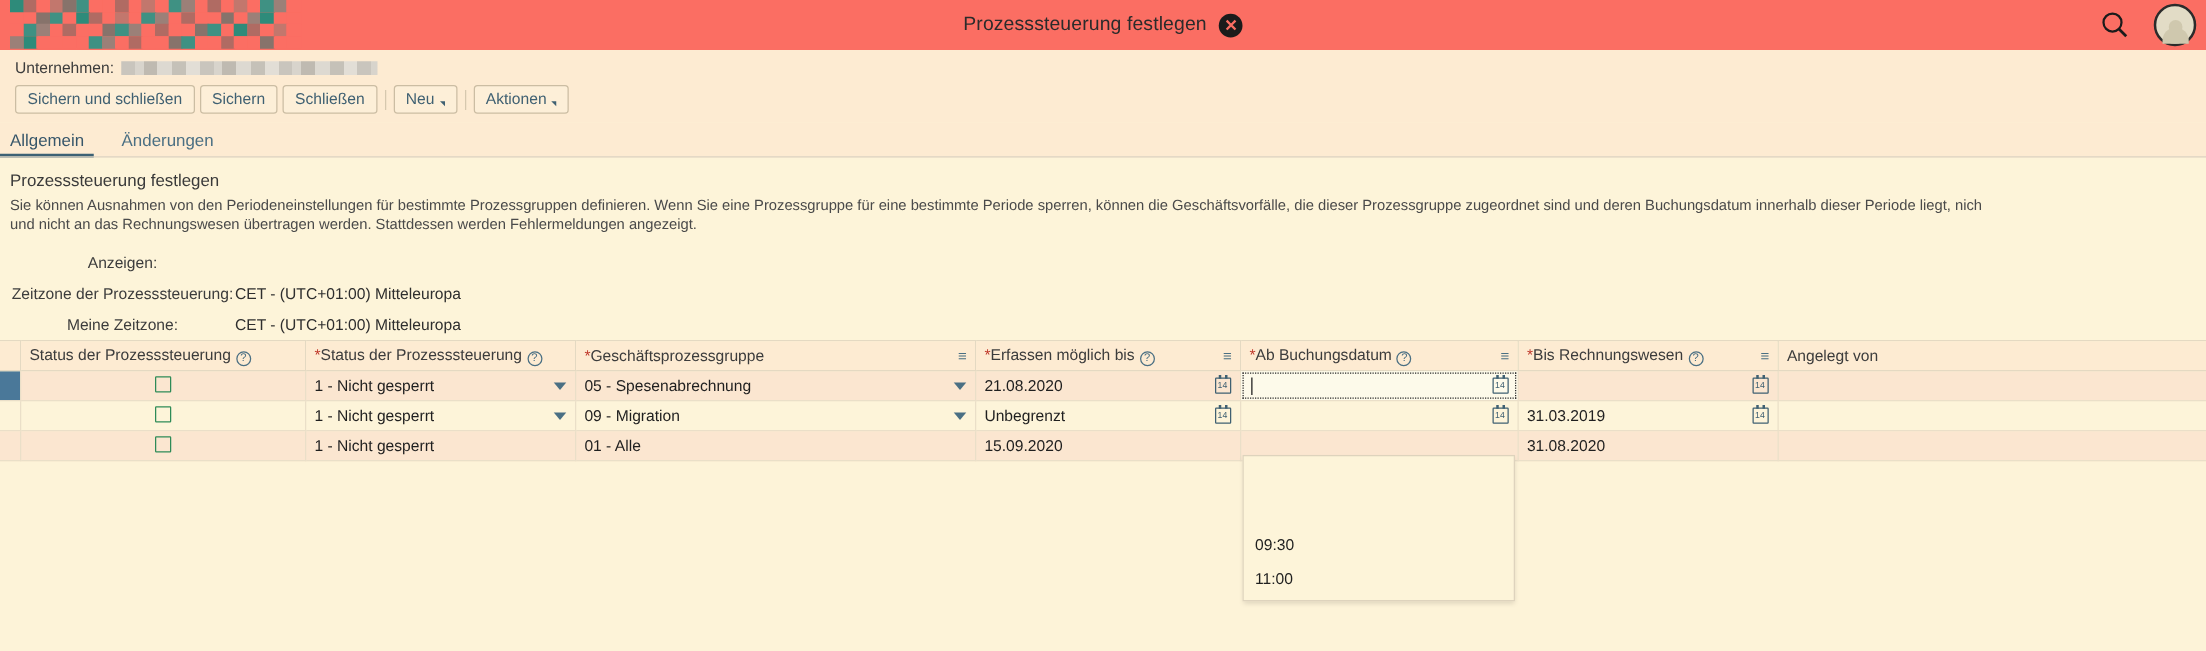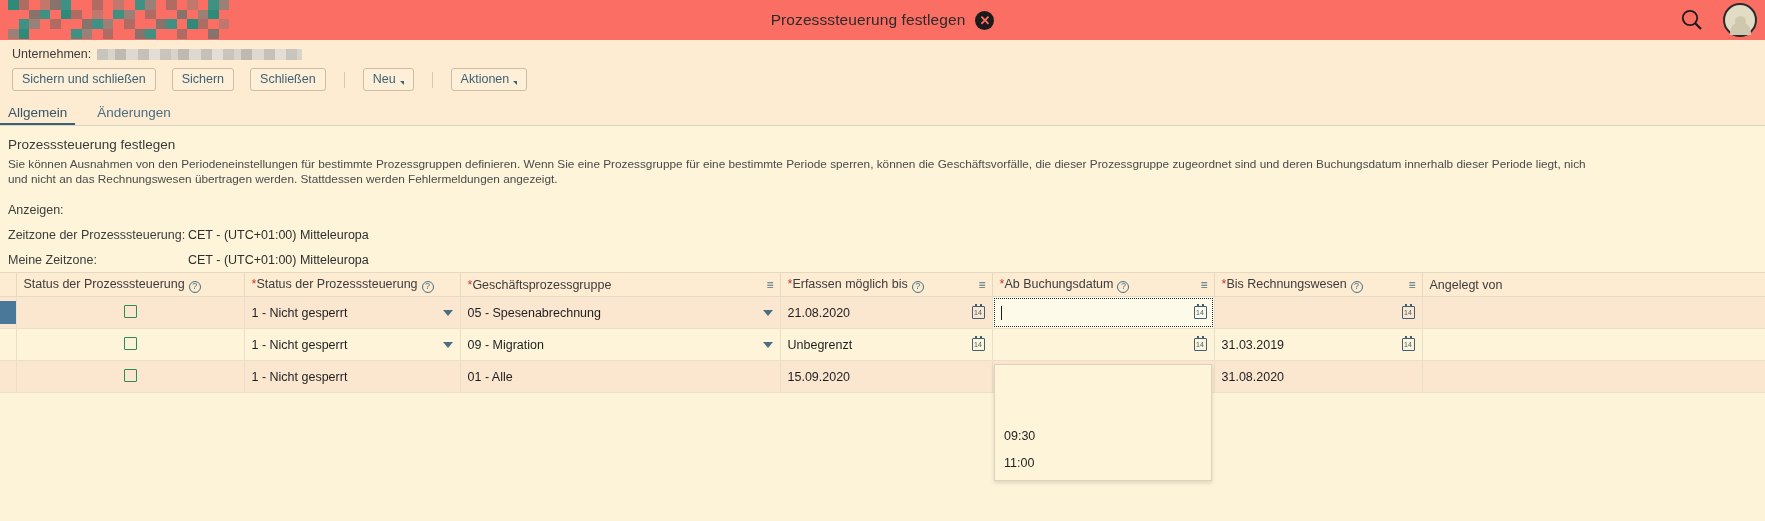--- a/index.html
+++ b/index.html
@@ -81,21 +81,21 @@
   }
   .redacted {
     display: inline-block; height: 11px; width: 205px;
     background:
       repeating-linear-gradient(90deg,
         #c9c5bd 0 11px, #d8d4cc 11px 18px, #bfbab1 18px 29px,
         #ddd9d1 29px 41px, #c5c1b8 41px 52px, #e2ded6 52px 63px);
     position: relative; top: 1px;
   }
   .toolbar {
-    display: flex; align-items: center; gap: 16px;
+    display: flex; align-items: center; gap: 4px;
     padding: 6px 0 7px 0;
   }
   .btn {
     font-family: "Liberation Sans", sans-serif;
     font-size: 12.5px;
     color: #3f6072;
     background: #fdefd8;
     border: 1px solid #cbbda3;
     border-radius: 3px;
     padding: 3px 9px 4px 9px;
@@ -149,21 +149,21 @@
   }
   .desc {
     font-size: 11.8px; color: #4a4a4a; line-height: 15px;
     white-space: nowrap; overflow: hidden;
   }
   .desc .l2 { display:block; }
 
   .form-rows { margin-top: 10px; }
   .frow {
     display: flex; align-items: center;
-    height: 25px; font-size: 12.5px; color: #3c3c3c;
+    height: 25px; font-size: 12.5px; color: #3c3c3c; text-align: center;
   }
   .flabel { width: 180px; flex: 0 0 180px; }
   .fvalue { color: #2e2e2e; }
   .select {
     width: 356px; height: 22px;
     border: 1px solid #c8bb9f;
     background: #fdfaea;
     display: flex; align-items: center; justify-content: space-between;
     padding: 0 7px 0 8px;
     font-size: 12.5px; color: #1d1d1d;
@@ -212,21 +212,21 @@
     width: 12px; height: 12px; border-radius: 50%;
     border: 1px solid #4a6f83; color: #4a6f83;
     font-size: 9px; line-height: 9px;
     margin-left: 4px; position: relative; top: 1px;
   }
   .sort-ico {
     color: #4a6f83; font-size: 12px; letter-spacing: -1px;
     margin-left: 8px;
   }
   .table td {
-    height: 32px;
+    height: 24px;
     padding: 0 7px;
     border-bottom: 1px solid #eadfc8;
     border-right: 1px solid #eadfc8;
     white-space: nowrap;
     color: #1f1f1f;
     vertical-align: middle;
   }
   tr.r-odd td  { background: #fdf4d9; }
   tr.r-even td { background: #fbe6d0; }
 

